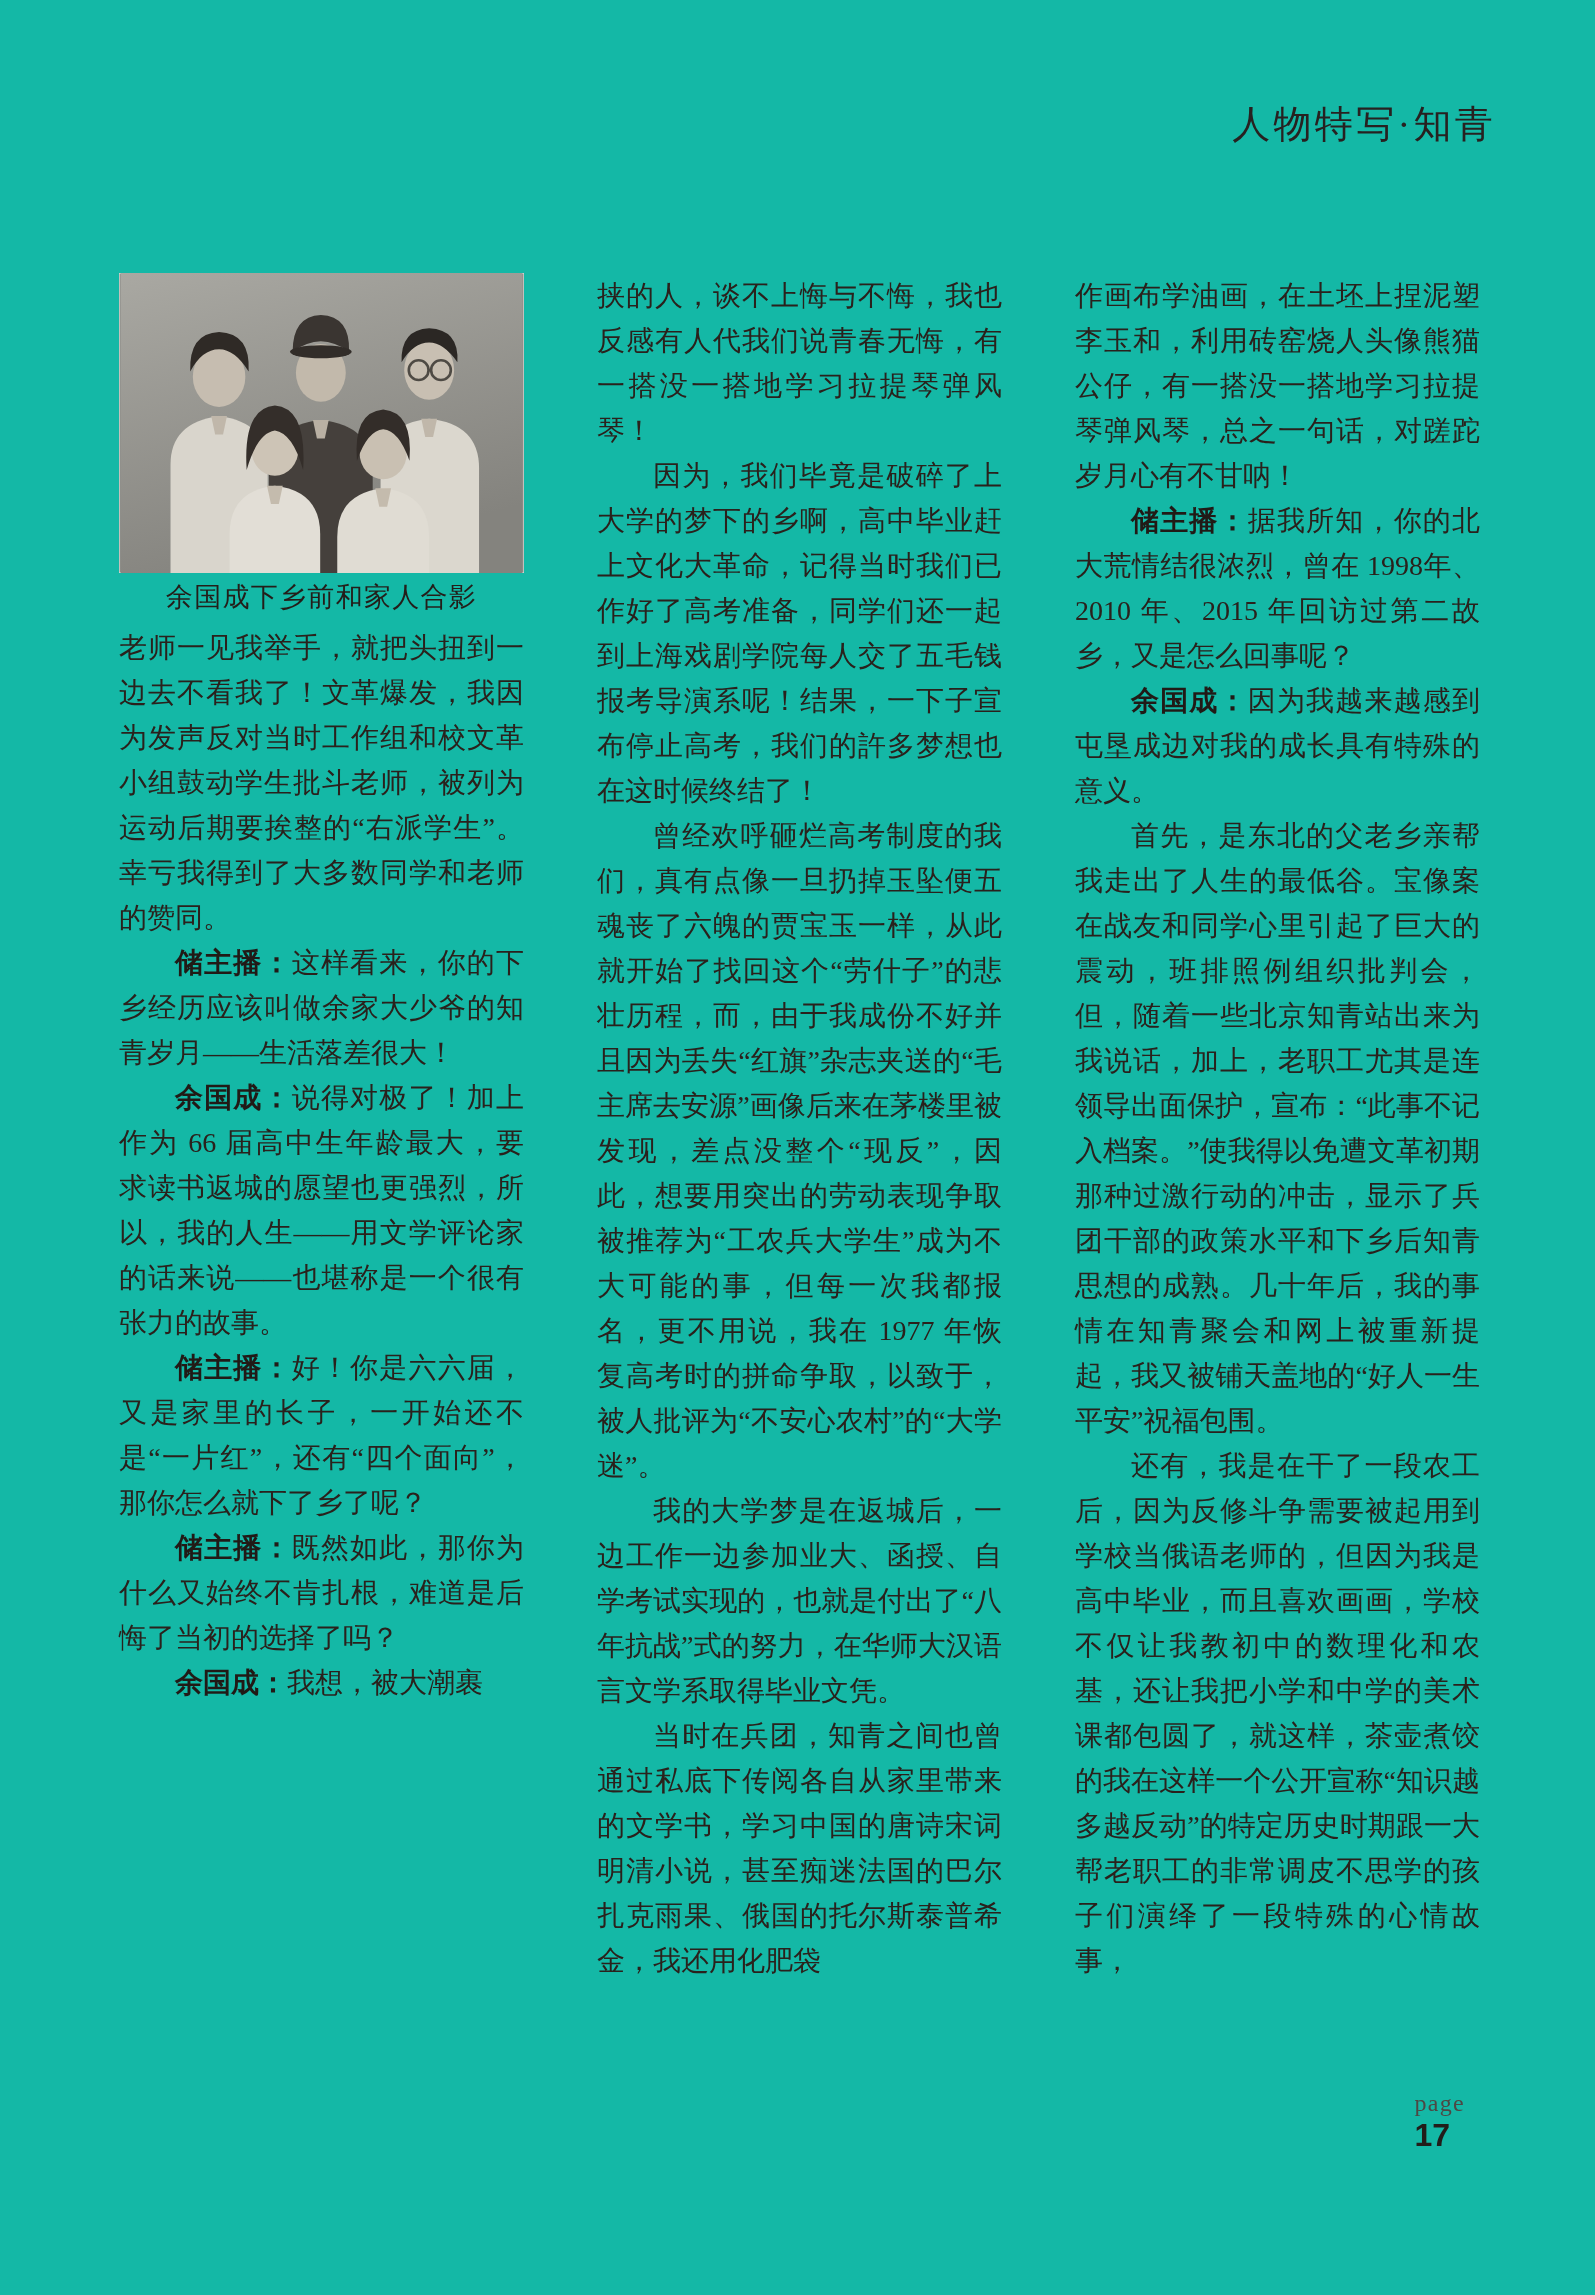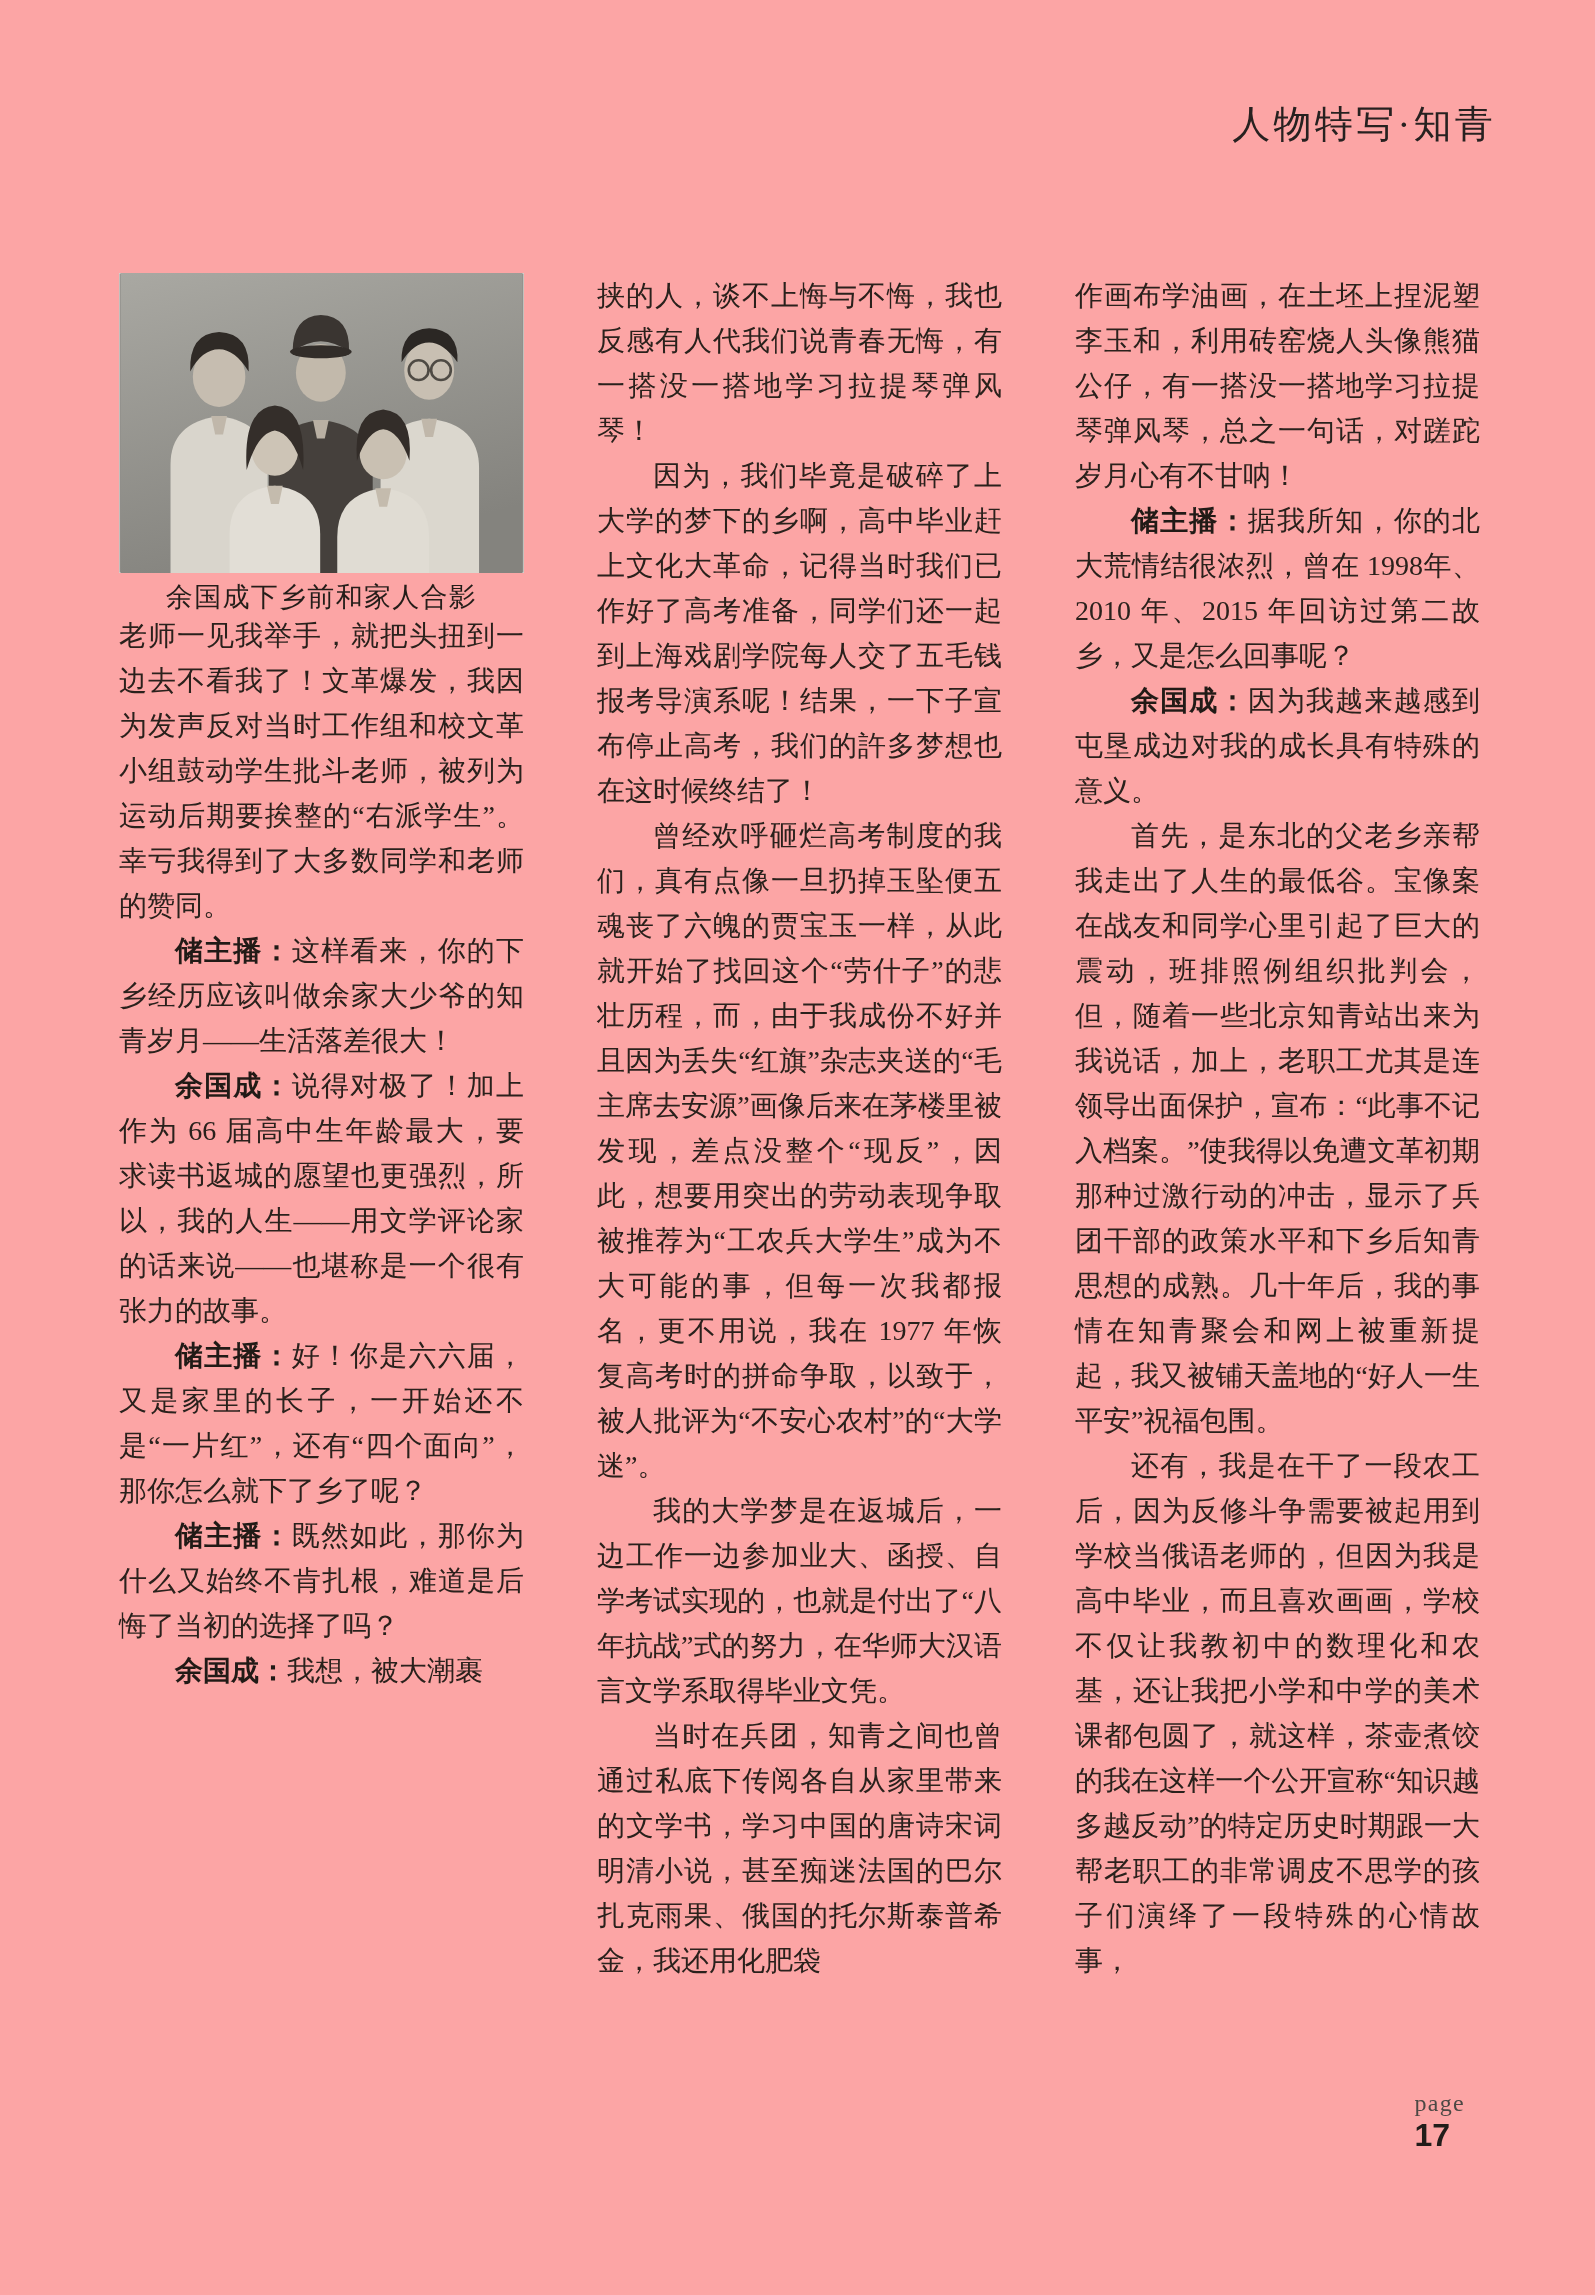--- a/index.html
+++ b/index.html
@@ -1,20 +1,20 @@
 <!DOCTYPE html>
 <html style="font-size:10.5px"><head>
 <meta charset="utf-8">
 <style>
   html,body{margin:0;padding:0;background:#ffffff;}
   .page{
     position:relative;
     width:1595px;
     height:2295px;
-    background:#fca5a5;
+    background:#14b8a6;
     overflow:hidden;
     font-family:"Liberation Serif","DejaVu Serif",serif;
     color:#2a211c;
   }
   .section-header{
     position:absolute;
     top:99px;
     right:99px;
     font-size:38px;
     letter-spacing:3.3px;
@@ -58,21 +58,21 @@
   figcaption{
     margin-top:8px;
     text-align:center;
     font-size:27px;
     line-height:32px;
     font-weight:400;
     letter-spacing:1.3px;
     color:#241d19;
     font-family:"Liberation Sans","DejaVu Sans",sans-serif;
   }
-  .col-text.after-photo{ }
+  .col-text.after-photo{ margin-top:12px; }
   .page-footer{
     position:absolute;
     top:2090px;
     right:142px;
     display:inline-flex;
     align-items:baseline;
     flex-direction:column;
   }
   .footer-label{
     font-size:24px;

